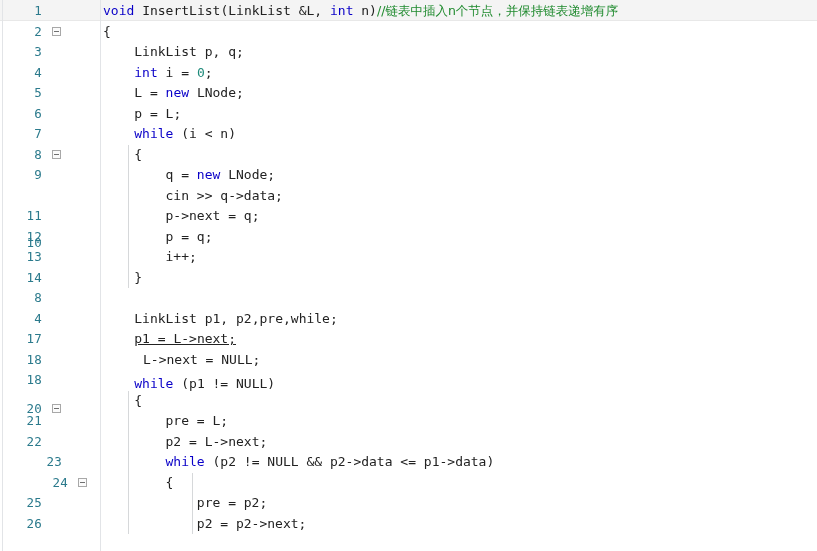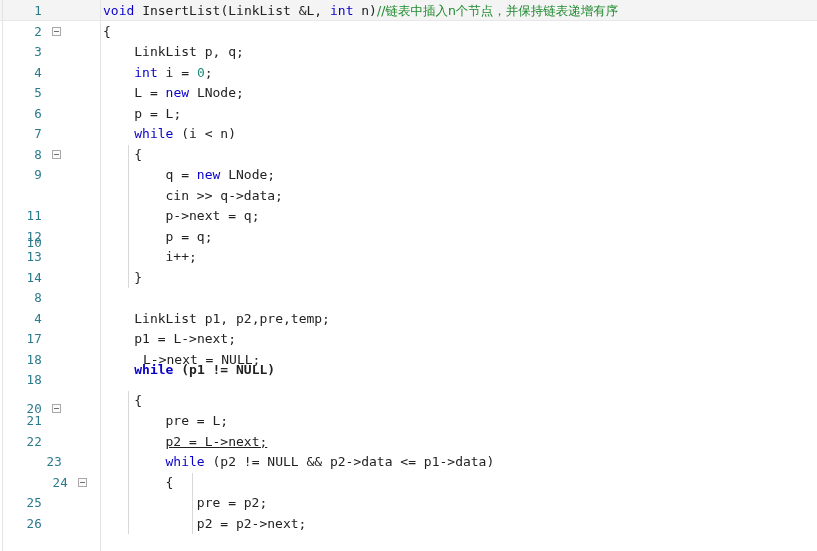--- a/index.html
+++ b/index.html
@@ -263,27 +263,27 @@
         <div class="code-row" style="top: 103.5px; left: 33.28px;"><span class="code-text tok-plain">p = L;</span></div>
         <div class="code-row" style="top: 124px; left: 33.28px;"><span class="code-text tok-kw">while</span><span class="code-text tok-plain"> (i &lt; n)</span></div>
         <div class="code-row" style="top: 144.5px; left: 33.28px;"><span class="code-text tok-plain">{</span></div>
         <div class="code-row" style="top: 165px; left: 64.56px;"><span class="code-text tok-plain">q = </span><span class="code-text tok-kw">new</span><span class="code-text tok-plain"> LNode;</span></div>
         <div class="code-row" style="top: 185.5px; left: 64.56px;"><span class="code-text tok-plain">cin &gt;&gt; q-&gt;data;</span></div>
         <div class="code-row" style="top: 206px; left: 64.56px;"><span class="code-text tok-plain">p-&gt;next = q;</span></div>
         <div class="code-row" style="top: 226.5px; left: 64.56px;"><span class="code-text tok-plain">p = q;</span></div>
         <div class="code-row" style="top: 247px; left: 64.56px;"><span class="code-text tok-plain">i++;</span></div>
         <div class="code-row" style="top: 267.5px; left: 33.28px;"><span class="code-text tok-plain">}</span></div>
         <div class="code-row" style="top: 288px; left: 2px;"><span class="code-text tok-plain"></span></div>
-        <div class="code-row" style="top: 308.5px; left: 33.28px;"><span class="code-text tok-plain">LinkList p1, p2,pre,temp;</span></div>
-        <div class="code-row" style="top: 329px; left: 33.28px;"><span class="code-text tok-plain">p1 = L-&gt;next;</span></div>
+        <div class="code-row" style="top: 308.5px; left: 33.28px;"><span class="code-text tok-plain">LinkList p1, p2,pre,while;</span></div>
+        <div class="code-row" style="top: 329px; left: 33.28px; text-decoration: underline;"><span class="code-text tok-plain">p1 = L-&gt;next;</span></div>
         <div class="code-row" style="top: 349.5px; left: 42px;"><span class="code-text tok-plain">L-&gt;next = NULL;</span></div>
-        <div class="code-row" style="top: 360px; left: 33.28px; font-weight: bold;"><span class="code-text tok-kw">while</span><span class="code-text tok-plain"> (p1 != NULL)</span></div>
+        <div class="code-row" style="top: 374px; left: 33.28px;"><span class="code-text tok-kw">while</span><span class="code-text tok-plain"> (p1 != NULL)</span></div>
         <div class="code-row" style="top: 390.5px; left: 33.28px;"><span class="code-text tok-plain">{</span></div>
         <div class="code-row" style="top: 411px; left: 64.56px;"><span class="code-text tok-plain">pre = L;</span></div>
-        <div class="code-row" style="top: 431.5px; left: 64.56px; text-decoration: underline;"><span class="code-text tok-plain">p2 = L-&gt;next;</span></div>
+        <div class="code-row" style="top: 431.5px; left: 64.56px;"><span class="code-text tok-plain">p2 = L-&gt;next;</span></div>
         <div class="code-row" style="top: 452px; left: 64.56px;"><span class="code-text tok-kw">while</span><span class="code-text tok-plain"> (p2 != NULL &amp;&amp; p2-&gt;data &lt;= p1-&gt;data)</span></div>
         <div class="code-row" style="top: 472.5px; left: 64.56px;"><span class="code-text tok-plain">{</span></div>
         <div class="code-row" style="top: 493px; left: 95.84px;"><span class="code-text tok-plain">pre = p2;</span></div>
         <div class="code-row" style="top: 513.5px; left: 95.84px;"><span class="code-text tok-plain">p2 = p2-&gt;next;</span></div>
       </div>
   </div>
 
 </div>
 
 </body></html>

